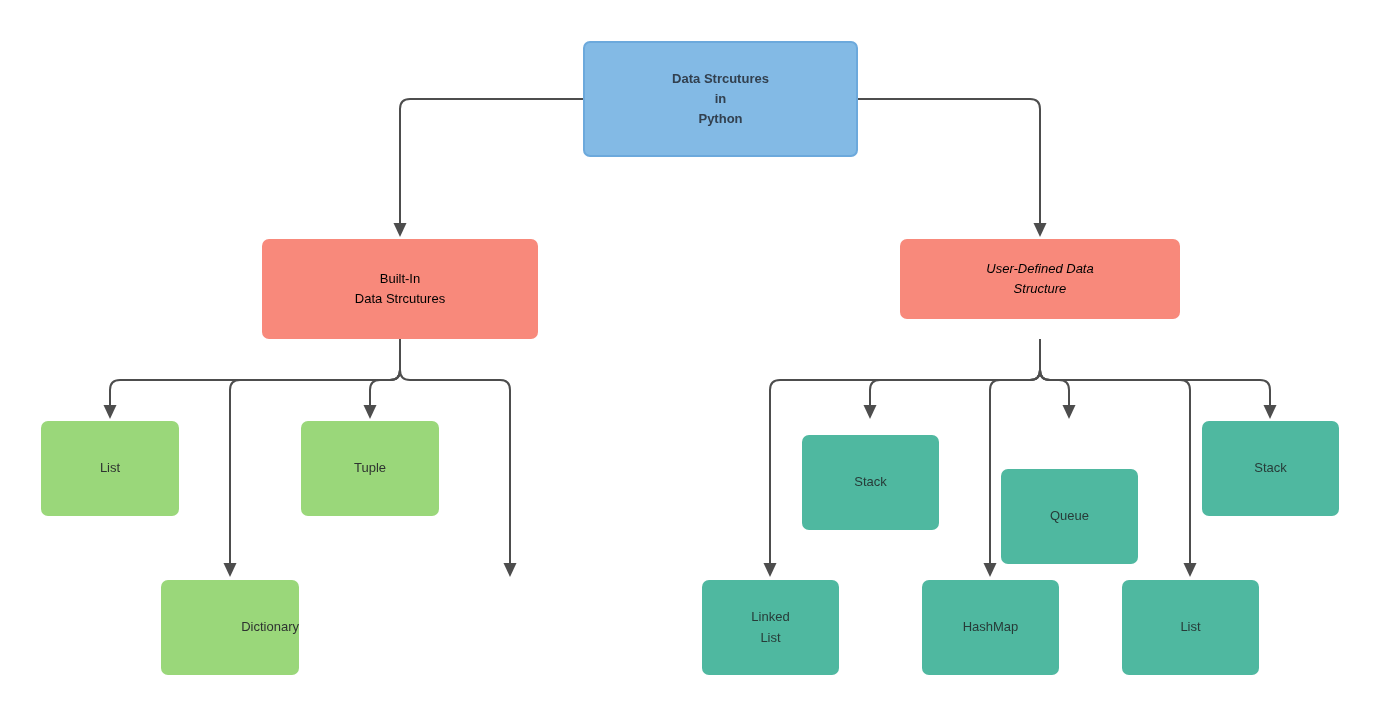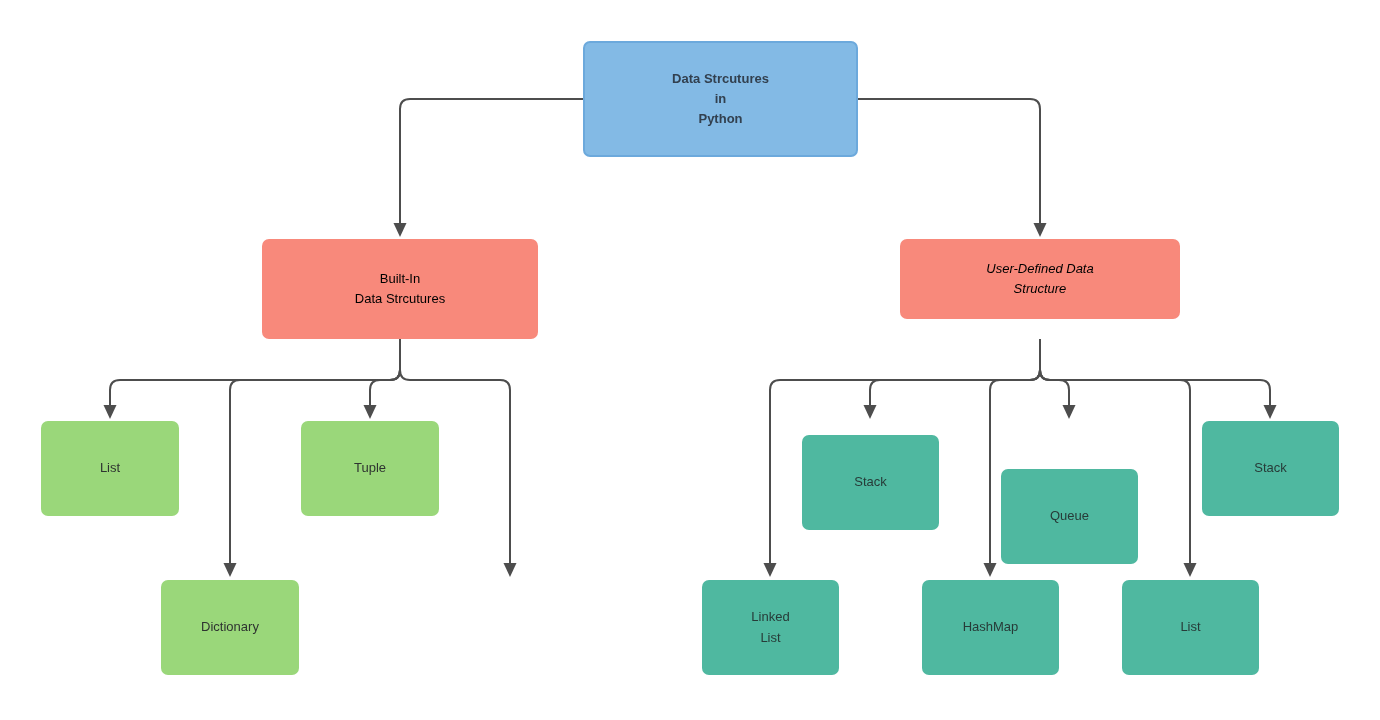--- a/index.html
+++ b/index.html
@@ -35,21 +35,21 @@
   }
   .lbl{white-space:pre-line;}
   .n-root{left:583px;top:41px;width:275px;height:116px;background:var(--root-fill);border:2px solid var(--root-border);font-weight:bold;color:var(--root-text);}
   .n-cat{background:var(--category-fill);color:#000000;}
   .n-built-in{left:262px;top:239px;width:276px;height:100px;}
   .n-user-defined{left:900px;top:239px;width:280px;height:80px;font-style:italic;}
   .n-green{background:var(--builtin-fill);width:138px;height:95px;}
   .n-teal{background:var(--userdefined-fill);width:137px;height:95px;color:#273B38;}
   .n-list{left:41px;top:421px;}
   .n-tuple{left:301px;top:421px;}
-  .n-dictionary{left:161px;top:580px;}
+  .n-dictionary{left:161px;top:580px;justify-content:flex-end;}
   .n-set{left:441px;top:580px;}
   .n-stack{left:802px;top:435px;}
   .n-queue{left:1001px;top:421px;margin-top:48px;}
   .n-tree{left:1202px;top:421px;}
   .n-linked-list{left:702px;top:580px;}
   .n-hashmap{left:922px;top:580px;}
   .n-graph{left:1122px;top:580px;}
 </style>
 </head>
 <body>

